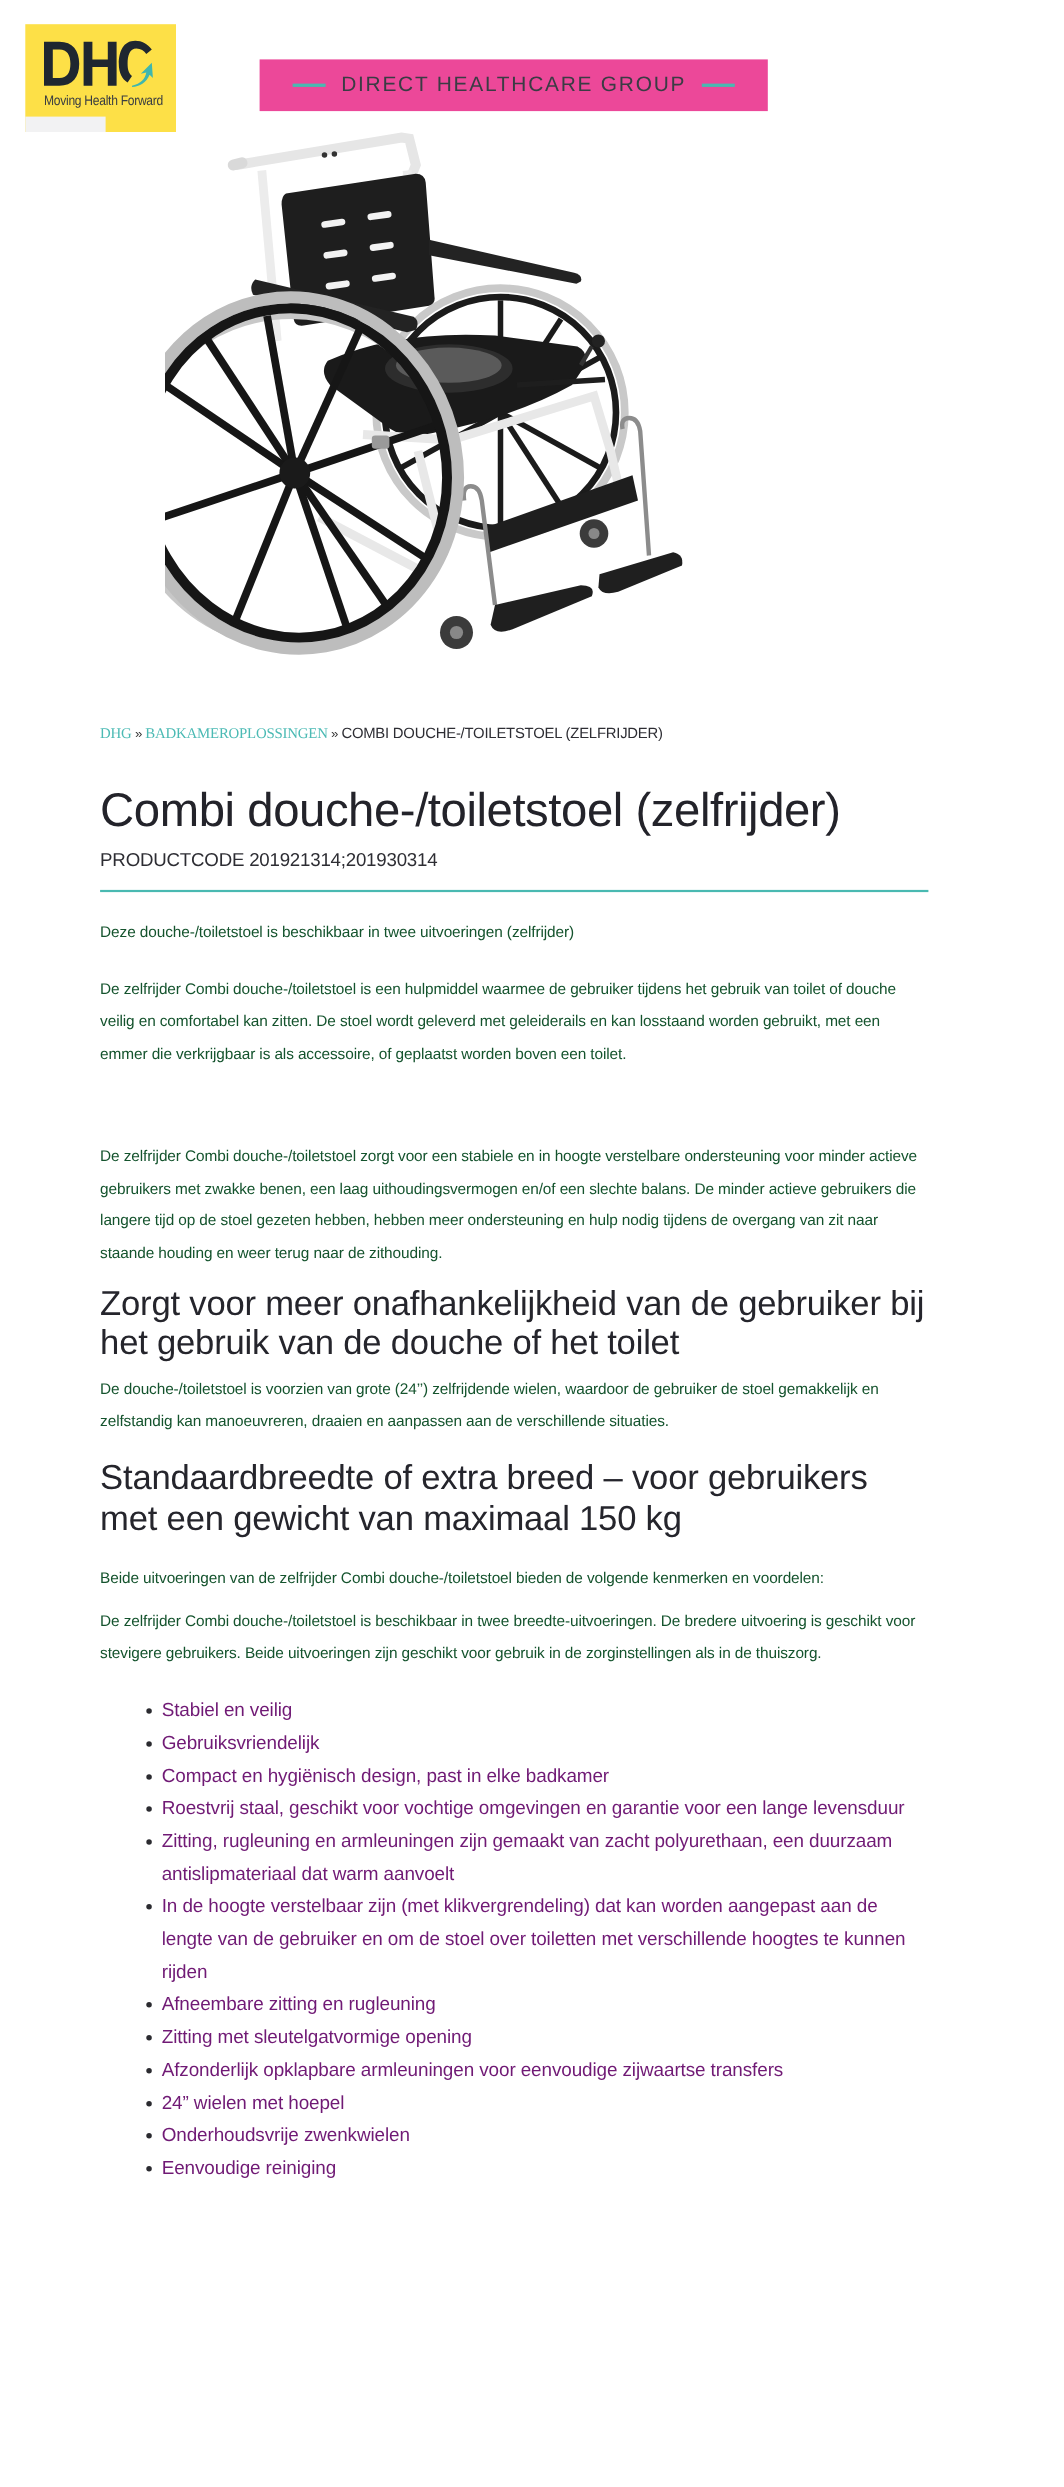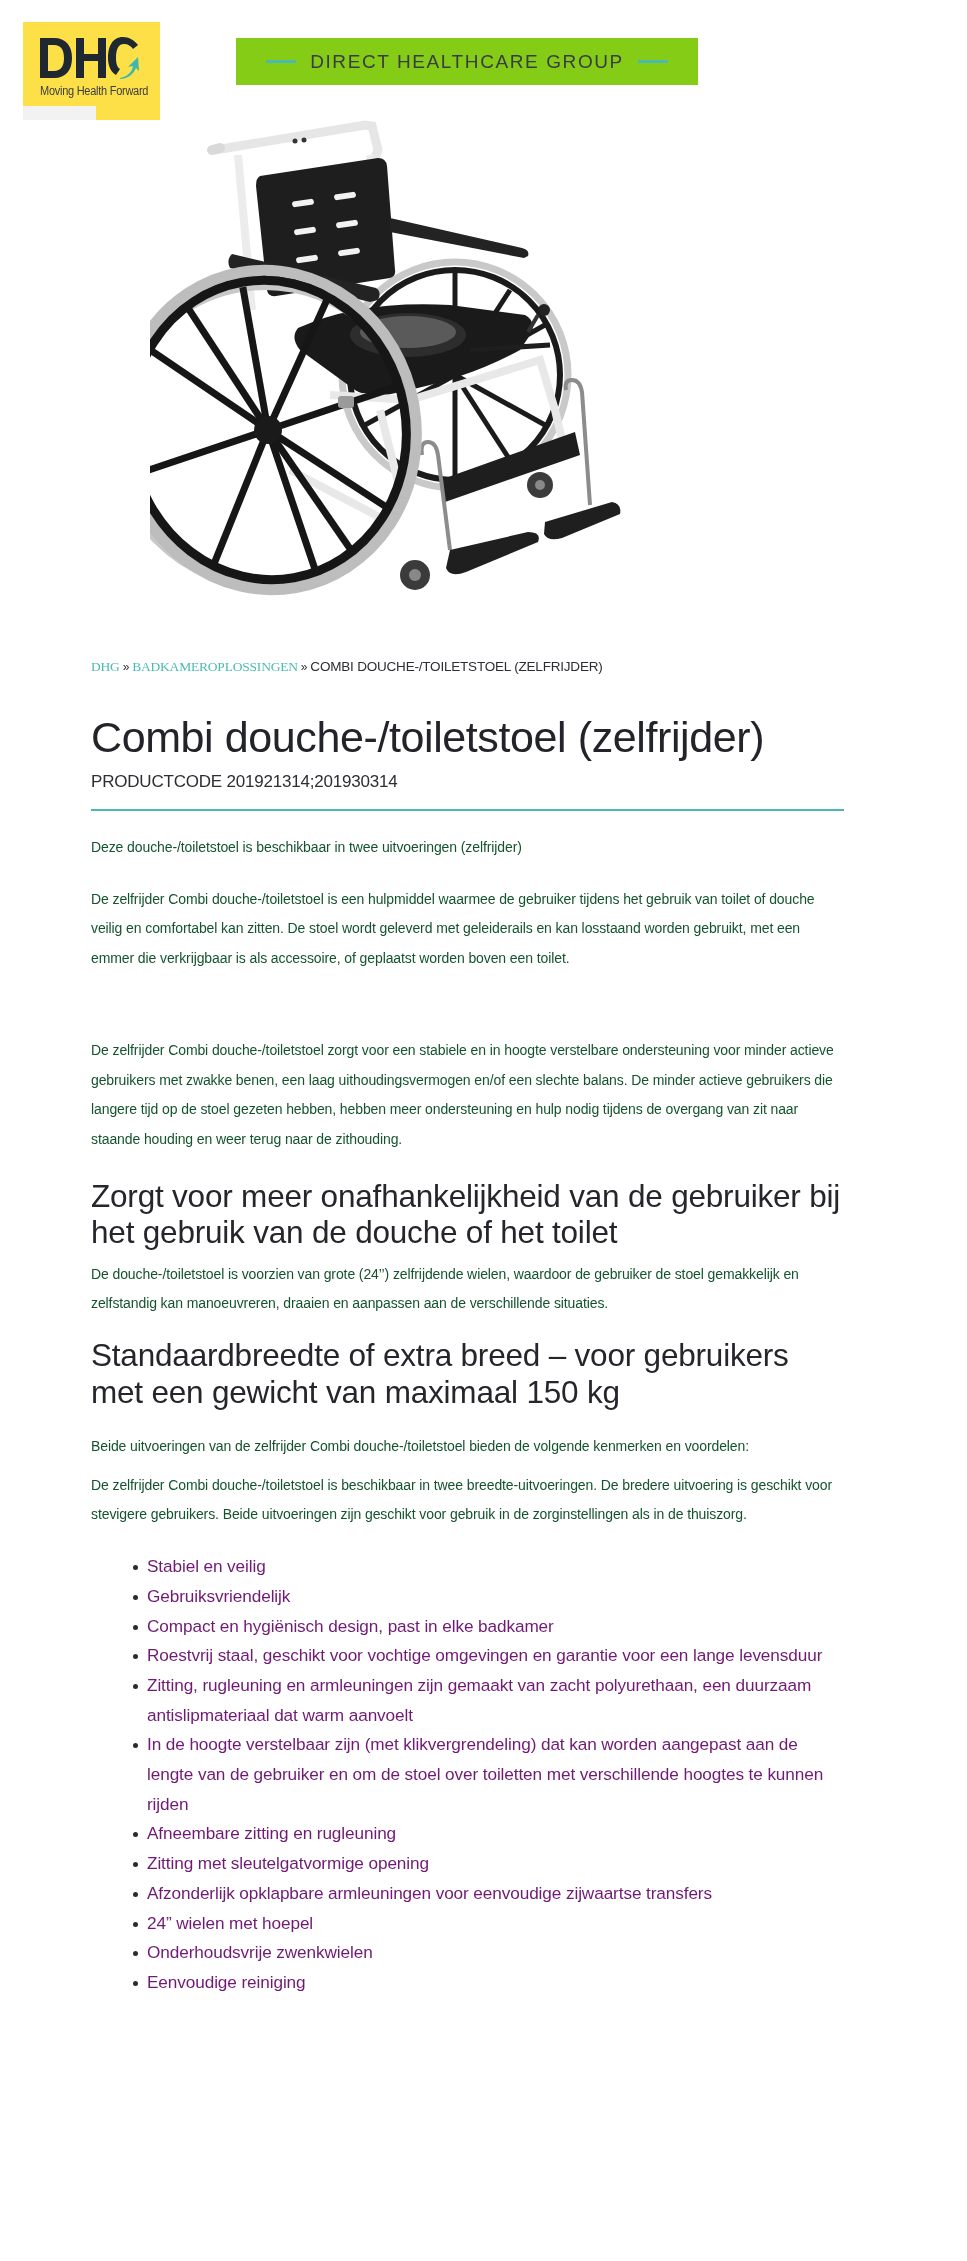--- a/index.html
+++ b/index.html
@@ -21,23 +21,23 @@
   }
   .logo-mark {
     position: absolute; left: 17px; top: 14px; width: 100px; height: 44px;
   }
   .logo-tagline {
     position: absolute; left: 17px; top: 62px;
     font-size: 12.5px; letter-spacing: -0.3px; color: #3a3d42;
     white-space: nowrap; transform: scaleX(0.88); transform-origin: left top;
   }
   .banner {
-    position: absolute; left: 236px; top: 38px;
+    position: absolute; left: 236px; top: 54px;
     width: 462px; height: 47px;
-    background: #84cc16;
+    background: #ec4899;
     display: flex; align-items: center; justify-content: center; gap: 14px;
   }
   .banner .dash { width: 30px; height: 3px; background: #49b9b1; }
   .banner .banner-text {
     font-size: 19px; letter-spacing: 1.6px; color: #3a3c44; white-space: nowrap;
   }
   .product-image {
     position: absolute; left: 150px; top: 110px; width: 500px; height: 500px;
   }
   .content {
@@ -62,21 +62,21 @@
   .divider { margin-top: 14px; height: 2px; background: #49b9b1; width: 753px; }
   p.body {
     font-size: 14px; line-height: 29.7px; color: #14532d; letter-spacing: -0.1px;
   }
   .intro { margin-top: 22px; }
   .p2 { margin-top: 22px; }
   .p3 { margin-top: 62px; }
   h2.section {
     font-weight: normal; font-size: 31.5px; line-height: 36.5px; color: #25252c; letter-spacing: -0.2px;
   }
-  .h2a { margin-top: 23px; }
+  .h2a { margin-top: 11px; }
   .after-h2 { margin-top: 9px; }
   .h2b { margin-top: 18px; }
   .p-gap { margin-top: 22px; }
   ul.features {
     list-style: none; margin-top: 22px; padding-left: 56px;
   }
   ul.features li {
     position: relative; font-size: 17.2px; line-height: 29.7px; color: #701a75; letter-spacing: -0.1px;
     padding-right: 0;
   }

